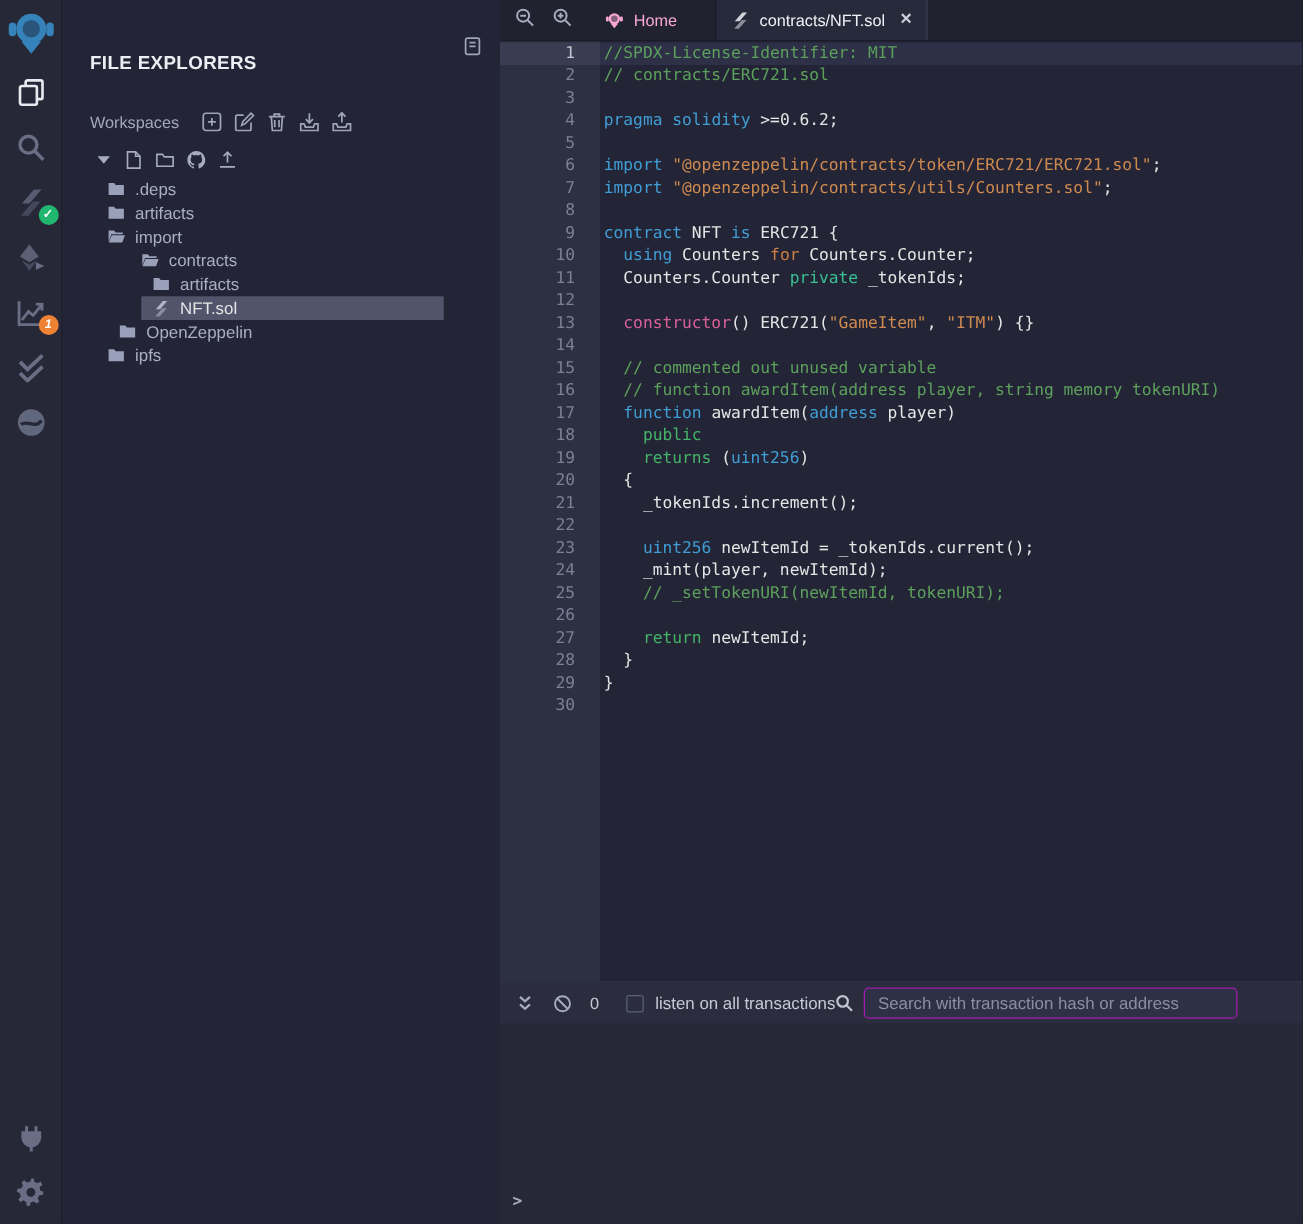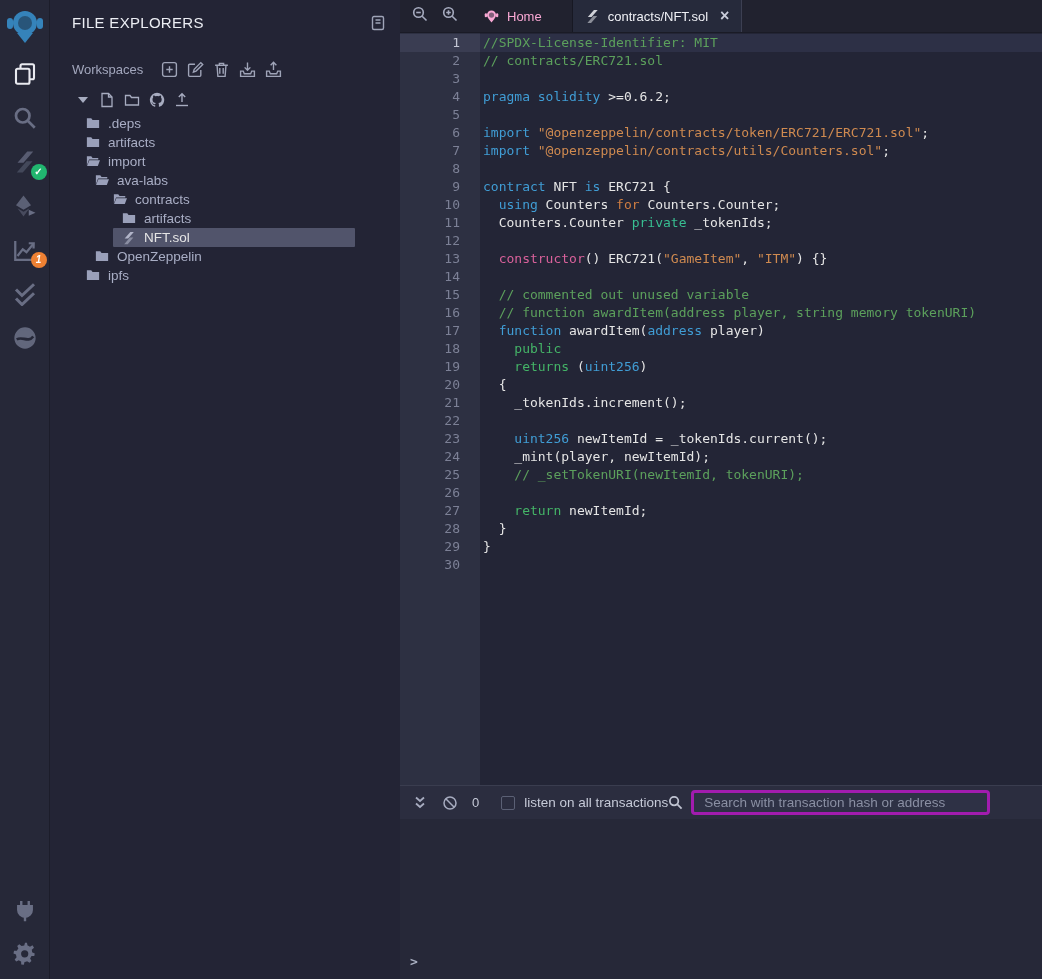--- a/index.html
+++ b/index.html
@@ -37,21 +37,21 @@
 
   
   .sidepanel {
     width:350px; background:#232435; flex-shrink:0; display:flex;
     flex-direction:column; overflow:hidden;
   }
   .panel-header {
     display:flex; align-items:center; justify-content:space-between;
     padding:14px 14px 0 22px;
   }
-  .panel-title { font-size:15px; font-weight:normal; color:#eceef4; letter-spacing:.3px; }
+  .panel-title { font-size:15px; font-weight:bold; color:#eceef4; letter-spacing:.3px;margin-top:28px; }
   .book-icon { color:#9fa4b8; width:16px; height:16px; cursor:pointer; }
   .ws-row { display:flex; align-items:center; padding:0 22px; margin-top:30px; }
   .ws-label { font-size:13px; color:#a3a7bd; }
   .ws-icons { display:flex; gap:9px; margin-left:18px; color:#9fa4b8; }
   .ws-icons .wicon { width:17px; height:17px; cursor:pointer; }
   .ws-select {
     margin:9px 10px 0; height:29px; background:#2c2e40; border-radius:2px;
     display:flex; align-items:center; justify-content:space-between;
     padding:0 10px 0 12px; cursor:pointer;
   }
@@ -125,21 +125,21 @@
   .term-bar .tbicon { width:16px; height:16px; color:#a7acc0; cursor:pointer; flex-shrink:0; }
   .term-count { font-size:13px; color:#c6cad8; margin-left:14px; }
   .term-check {
     width:14px; height:14px; border:1px solid #5b6075; border-radius:2px;
     margin-left:22px; cursor:pointer; background:transparent; flex-shrink:0;
   }
   .term-listen { font-size:13.5px; color:#c6cad8; margin-left:9px; white-space:nowrap; }
   .term-spacer { flex:1; }
   .term-search-icon { width:15px; height:15px; color:#c0c4d2; margin-right:8px; flex-shrink:0; }
   .term-input {
-    width:306px; height:25px; background:#2e3145; border:3px solid #a21caf;
+    width:306px; height:25px; background:#2e3145; border:1px solid #a21caf;
     border-radius:4px; color:#d6d8e0; font-size:13.5px; padding:0 10px;
     outline:none; margin-right:40px;
     font-family:"Liberation Sans", sans-serif;
   }
   .term-input::placeholder { color:#8a8fa3; }
   .term-body {
     flex:1; background:#262838; display:flex; flex-direction:column;
     justify-content:flex-end; padding:0 0 10px 10px;
   }
   .term-prompt { font-family:"DejaVu Sans Mono", monospace; font-size:13px; font-weight:bold; color:#aab0c2; }
@@ -314,29 +314,20 @@
             <span>artifacts</span>
           </span>
         </div>
         <div class="tree-row" style="padding-left: 36px;">
           <span class="tree-inner">
             <span class="ficon"><svg viewBox="0 0 16 14" fill="currentColor">
                 <path d="M1 1.5 L6 1.5 L7.5 3.5 L14 3.5 L14 5 L3.5 5 L1 12 Z"></path>
                 <path d="M3.8 6 L16 6 L13.5 12.5 L1.2 12.5 Z"></path>
               </svg></span>
             <span>import</span>
-          </span>
-        </div>
-        <div class="tree-row" style="padding-left: 45px;">
-          <span class="tree-inner">
-            <span class="ficon"><svg viewBox="0 0 16 14" fill="currentColor">
-                <path d="M1 1.5 L6 1.5 L7.5 3.5 L14 3.5 L14 5 L3.5 5 L1 12 Z"></path>
-                <path d="M3.8 6 L16 6 L13.5 12.5 L1.2 12.5 Z"></path>
-              </svg></span>
-            <span>ava-labs</span>
           </span>
         </div>
         <div class="tree-row" style="padding-left: 63px;">
           <span class="tree-inner">
             <span class="ficon"><svg viewBox="0 0 16 14" fill="currentColor">
                 <path d="M1 1.5 L6 1.5 L7.5 3.5 L14 3.5 L14 5 L3.5 5 L1 12 Z"></path>
                 <path d="M3.8 6 L16 6 L13.5 12.5 L1.2 12.5 Z"></path>
               </svg></span>
             <span>contracts</span>
           </span>

